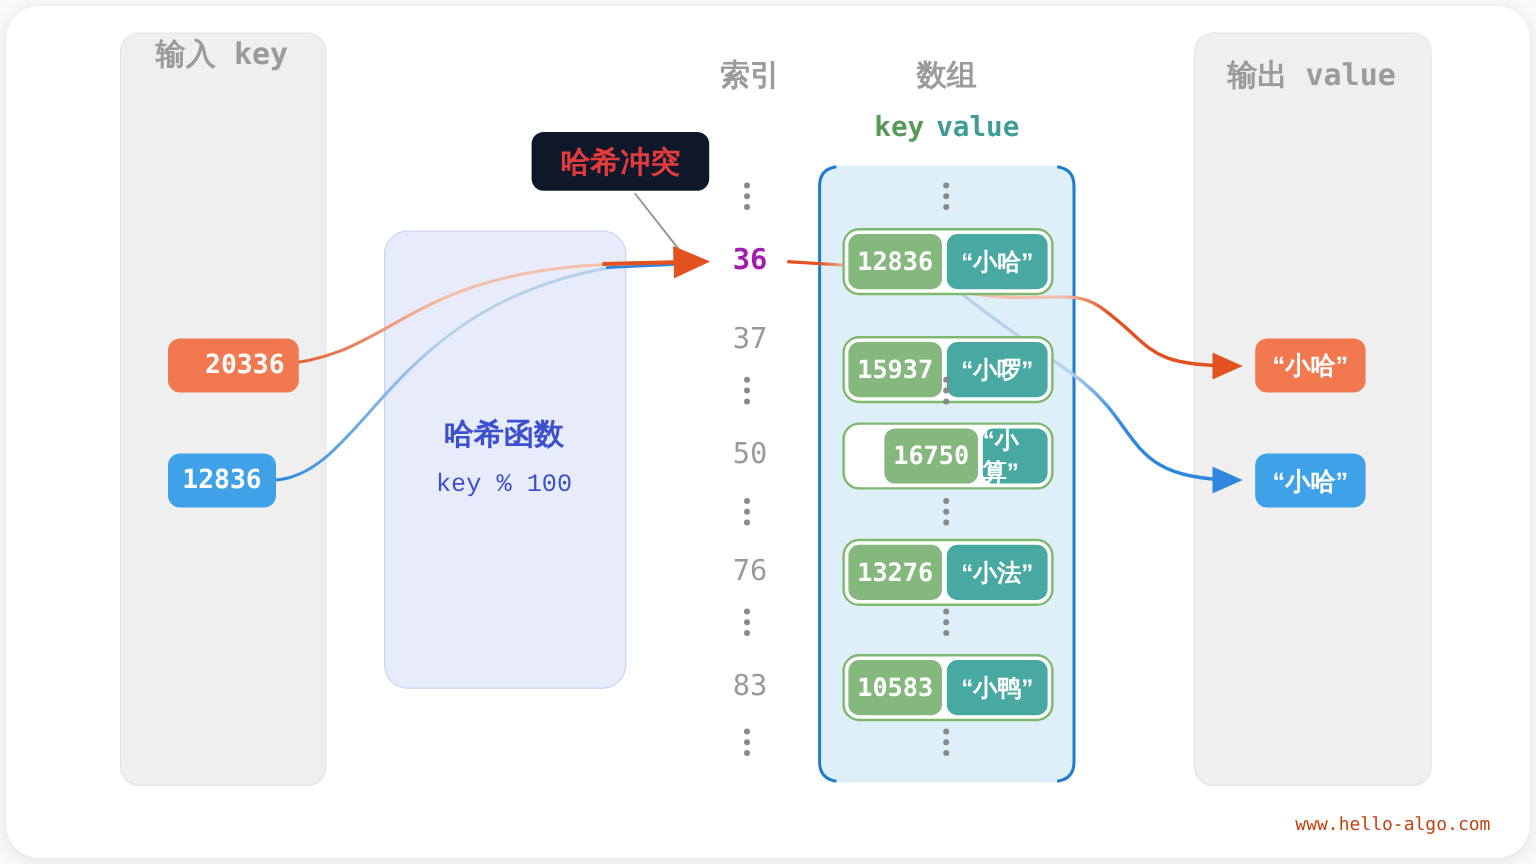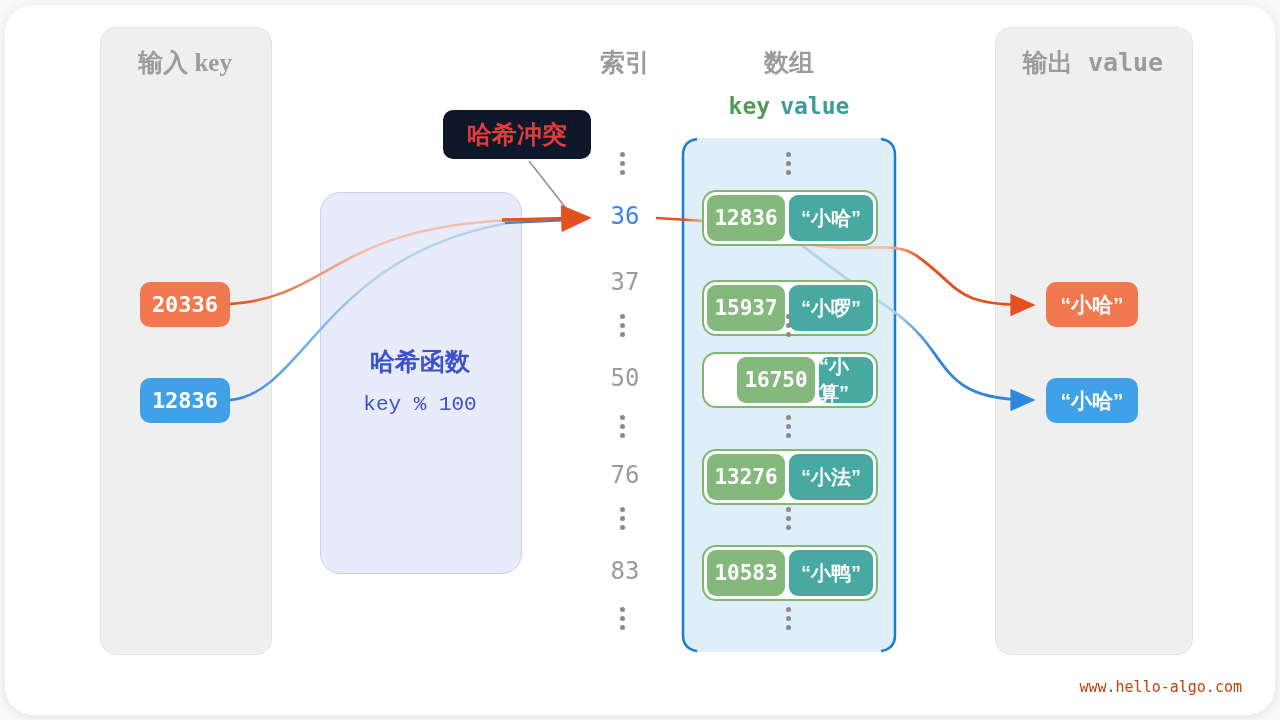--- a/index.html
+++ b/index.html
@@ -8,21 +8,21 @@
   .abs{position:absolute;}
   .panel{background:#efefef;border:1px solid #e3e3e3;border-radius:16px;z-index:0;}
   .panel-title{font-size:25px;font-weight:bold;color:#9b9b9b;text-align:center;white-space:nowrap;font-family:"DejaVu Sans Mono","Liberation Sans",sans-serif;z-index:3;}
   .keybox{width:90px;height:45px;border-radius:10px;display:flex;align-items:center;justify-content:center;color:#fff;font-size:22px;font-weight:bold;font-family:"DejaVu Sans Mono","Liberation Sans",sans-serif;z-index:3;}
   .valbox{width:92px;height:45px;border-radius:10px;display:flex;align-items:center;justify-content:center;color:#fff;font-size:21px;font-weight:bold;z-index:3;}
   .hashbox{left:320px;top:192px;width:200px;height:380px;background:#e8ebfa;border:1.5px solid #c9d1f1;border-radius:20px;z-index:0;}
   .hash-title{left:320px;top:345px;width:200px;text-align:center;font-size:25px;font-weight:bold;color:#3a50cc;z-index:3;}
   .hash-formula{left:320px;top:393px;width:200px;text-align:center;font-size:21px;color:#3a50cc;font-family:Liberation Mono, monospace;z-index:3;}
   .collision{left:443px;top:110px;width:148px;height:49px;background:#0f172a;border-radius:10px;display:flex;align-items:center;justify-content:center;font-size:25px;font-weight:bold;color:#e23c3c;z-index:3;}
   .idx{width:70px;text-align:center;font-size:24px;color:#9a9a9a;font-family:"DejaVu Sans Mono","Liberation Mono",monospace;z-index:3;}
-  .idx.hl{font-weight:normal;color:#3b82f6;}
+  .idx.hl{font-weight:bold;color:#a21caf;}
   .arraybg{left:683px;top:138px;width:212px;height:514px;background:#deeffa;border-radius:14px;z-index:0;}
   .hdr-kv{z-index:3;font-size:23px;font-weight:bold;font-family:"DejaVu Sans Mono","Liberation Mono",monospace;white-space:nowrap;}
   .kv-key{color:#579957;} .kv-val{color:#3d9c96;margin-left:10px;}
   .entry{left:702px;width:176px;height:56px;box-sizing:border-box;background:#ffffff;border:2px solid #7fb96f;border-radius:14px;display:flex;align-items:center;padding:3px;gap:4px;z-index:3;}
   .entry .k{flex:0 0 78px;height:46px;background:#85b87d;border-radius:9px;display:flex;align-items:center;justify-content:center;color:#fff;font-size:21px;font-weight:bold;font-family:"DejaVu Sans Mono","Liberation Mono",monospace;}
   .entry .v{flex:1;height:46px;background:#48a9a2;border-radius:9px;display:flex;align-items:center;justify-content:center;color:#fff;font-size:20px;font-weight:bold;}
   .dots{display:flex;flex-direction:column;align-items:center;gap:4px;z-index:3;}
   .dots i{width:5px;height:5px;border-radius:50%;background:#8a8a8a;}
   .watermark{right:38px;bottom:24px;font-size:15px;color:#c2410c;font-family:"DejaVu Sans Mono","Liberation Mono",monospace;z-index:3;}
   svg.overlay{position:absolute;left:0;top:0;z-index:1;pointer-events:none;}
@@ -85,29 +85,29 @@
 
     <path d="M 505,223 L 574,220" fill="none" stroke="#2e86de" stroke-width="2.2"></path>
     <path d="M 502,220 L 585,218" fill="none" stroke="#e2511f" stroke-width="3.4" marker-end="url(#mO)"></path>
 
     <path d="M 656,218 L 705,221" fill="none" stroke="url(#gIdx)" stroke-width="2.6"></path>
 
     <path d="M 795,242 C 862,256 892,238 917,256 C 962,288 952,305 1030,305" fill="none" stroke="url(#gOutO)" stroke-width="2.8" marker-end="url(#mO)"></path>
     <path d="M 790,236 C 848,282 882,302 902,318 C 952,358 938,400 1030,400" fill="none" stroke="url(#gOutB)" stroke-width="2.8" marker-end="url(#mB)"></path>
   </svg>
 
-  <div class="abs panel-title" style="left:100px;top:46px;width:170px;font-family:Liberation Serif, serif;">输入 key</div>
+  <div class="abs panel-title" style="left:100px;top:28px;width:170px;">输入 key</div>
   <div class="abs panel-title" style="left:590px;top:46px;width:70px;">索引</div>
   <div class="abs panel-title" style="left:683px;top:46px;width:212px;">数组</div>
   <div class="abs panel-title" style="left:995px;top:46px;width:196px;">输出 value</div>
   <div class="abs hdr-kv" style="left:683px;top:93px;width:212px;text-align:center;">
     <span class="kv-key">key</span><span class="kv-val">value</span>
   </div>
 
-  <div class="abs keybox" style="left:140px;top:282px;background:#f2784f;">20336</div>
+  <div class="abs keybox" style="left:140px;top:282px;background:#f2784f;padding-left:19px;">20336</div>
   <div class="abs keybox" style="left:140px;top:378px;background:#3fa2e9;">12836</div>
 
   <div class="abs hash-title">哈希函数</div>
   <div class="abs hash-formula">key % 100</div>
 
   <div class="abs collision">哈希冲突</div>
 
   <div class="abs dots" style="left:620px;top:152px;">
       <i></i>
       <i></i>

